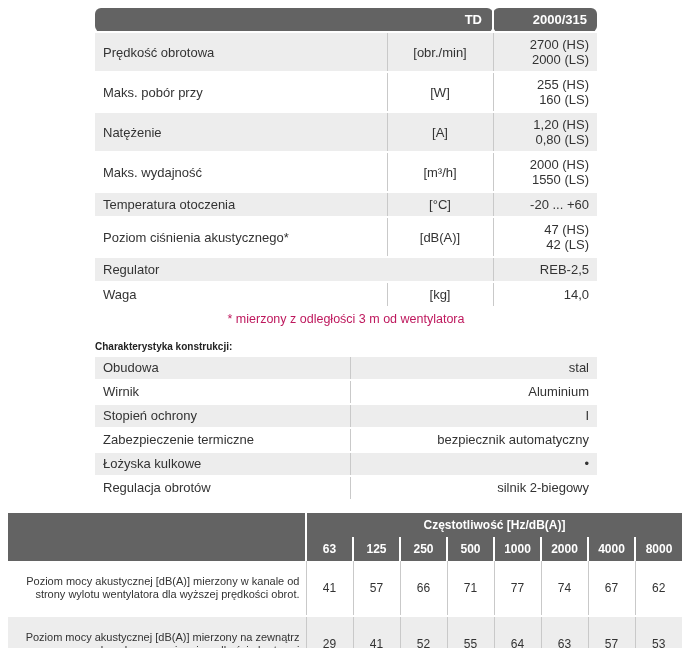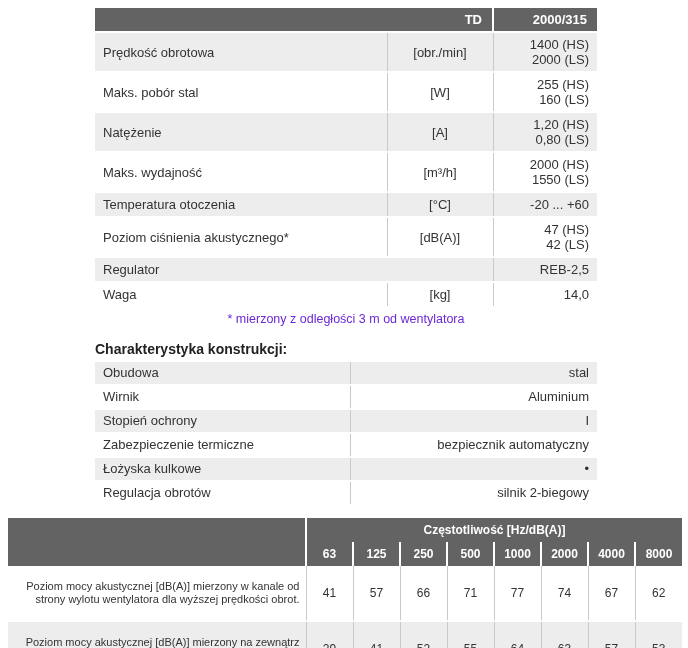--- a/index.html
+++ b/index.html
@@ -26,20 +26,21 @@
   }
   .spec th.dark {
     background: #636363;
     color: #ffffff;
     font-size: 13px;
     font-weight: bold;
     text-align: right;
     padding: 4px 10px;
     border-bottom: 2px solid #ffffff;
     line-height: 15px;
+    border-radius: 6px;
   }
   .spec th.dark.sep { border-left: 2px solid #ffffff; }
   .spec td {
     font-size: 13px;
     line-height: 15px;
     padding: 4px 8px;
     border-bottom: 2px solid #ffffff;
     vertical-align: middle;
     background: #ffffff;
   }
@@ -52,27 +53,27 @@
     white-space: pre-line;
   }
 
   
   .note {
     width: 502px;
     margin: 4px 0 0 95px;
     text-align: center;
     font-size: 12.5px;
     line-height: 15px;
-    color: #6d28d9;
+    color: #be185d;
   }
 
   
   .constr-heading {
     margin: 14px 0 5px 95px;
-    font-size: 14px;
+    font-size: 10px;
     font-weight: bold;
     color: #222222;
   }
   .constr {
     width: 502px;
     margin: 0 0 0 95px;
     border-bottom: 2px solid #b3b3b3;
   }
   .constr td {
     font-size: 13px;
@@ -132,25 +133,25 @@
     <thead>
       <tr>
         <th class="dark" colspan="2">TD</th>
         <th class="dark sep">2000/315</th>
       </tr>
     </thead>
     <tbody>
       <tr>
         <td class="lbl">Prędkość obrotowa</td>
         <td class="unit">[obr./min]</td>
-        <td class="val">1400 (HS)
+        <td class="val">2700 (HS)
 2000 (LS)</td>
       </tr>
       <tr>
-        <td class="lbl">Maks. pobór stal</td>
+        <td class="lbl">Maks. pobór przy</td>
         <td class="unit">[W]</td>
         <td class="val">255 (HS)
 160 (LS)</td>
       </tr>
       <tr>
         <td class="lbl">Natężenie</td>
         <td class="unit">[A]</td>
         <td class="val">1,20 (HS)
 0,80 (LS)</td>
       </tr>

